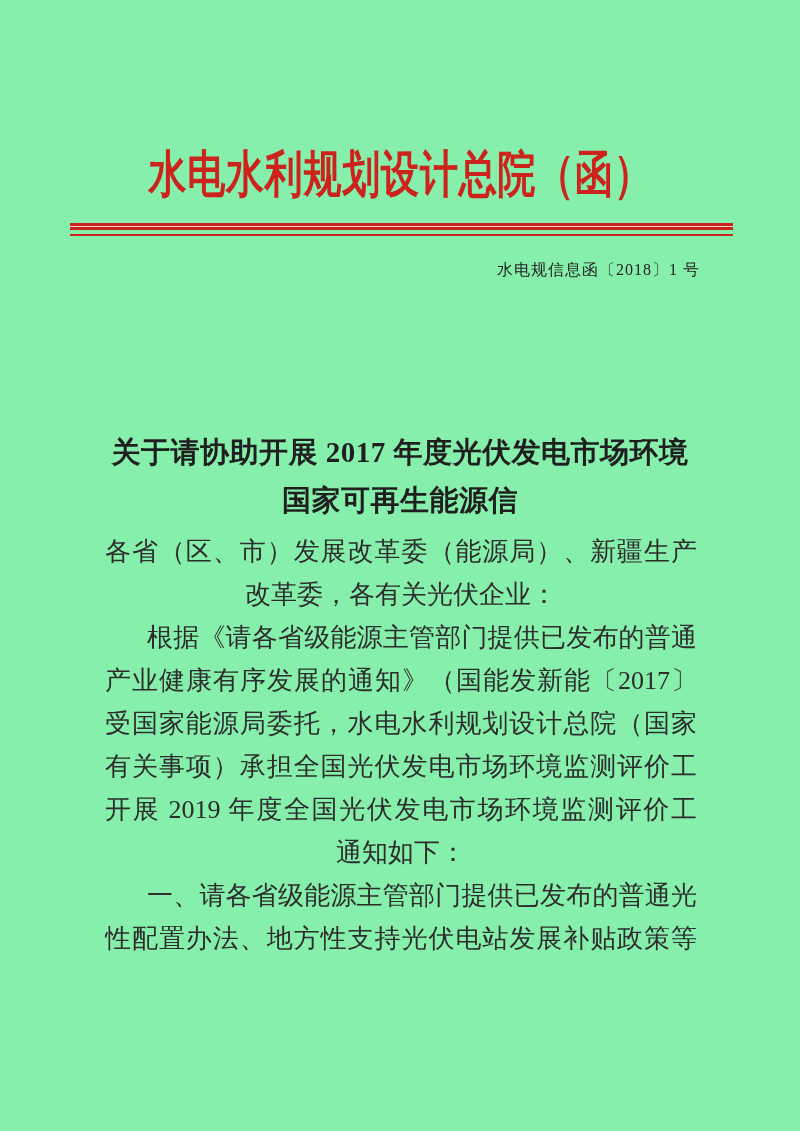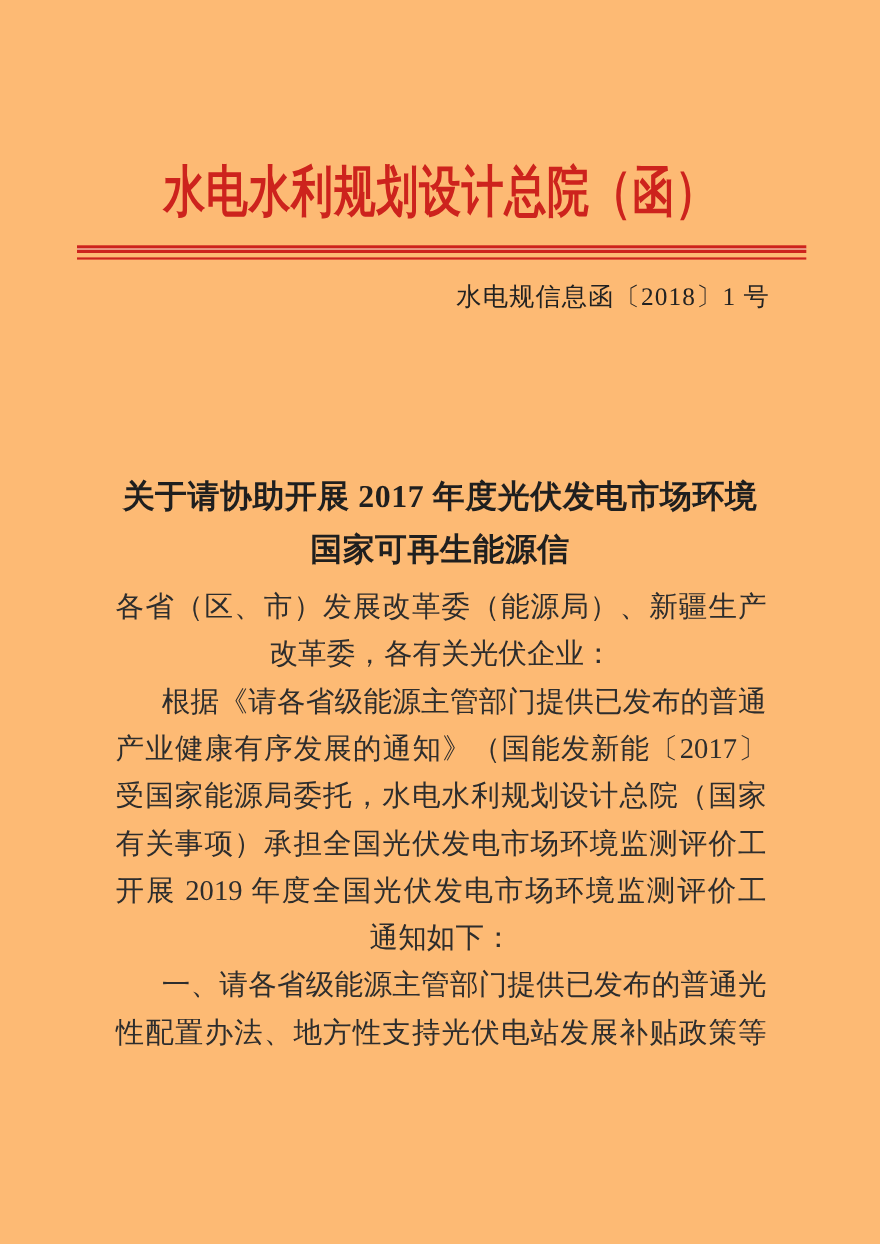--- a/index.html
+++ b/index.html
@@ -5,21 +5,21 @@
   :root { --accent: #cd231d; }
   * { margin: 0; padding: 0; box-sizing: border-box; }
   html, body { background: #ffffff; }
   body {
     width: 800px; height: 1131px;
     font-family: "Liberation Serif", "DejaVu Serif", serif;
     position: relative; overflow: hidden;
   }
   .page {
     position: absolute; inset: 0;
-    background: #fdba74;
+    background: #86efac;
   }
   
   .letterhead {
     position: absolute; top: 138px; left: 0; width: 800px;
     text-align: center; line-height: 72px;
     color: var(--accent);
     font-family: "Liberation Sans", "DejaVu Sans", sans-serif;
     font-weight: bold; font-size: 50px;
     white-space: nowrap;
   }
@@ -34,21 +34,21 @@
     position: absolute; top: 223px; left: 70px; width: 663px;
   }
   .red-rule .thick-a { height: 3px; background: var(--accent); }
   .red-rule .thick-core { height: 1px; background: #f3d4d2; }
   .red-rule .thick-b { height: 3px; background: var(--accent); }
   .red-rule .gap { height: 4px; background: transparent; }
   .red-rule .thin { height: 2px; background: var(--accent); }
   
   .doc-number {
     position: absolute; top: 253px; right: 100px;
-    font-size: 23px; line-height: 34px; color: #222222;
+    font-size: 16px; line-height: 34px; color: #222222;
     letter-spacing: 1px; white-space: nowrap;
   }
   
   .doc-title {
     position: absolute; top: 396px; left: 0; width: 800px;
     text-align: center; font-weight: bold;
     font-size: 29px; line-height: 48px; color: #1f1f1f;
     letter-spacing: 0.5px;
     margin-top: 32px;
   }

